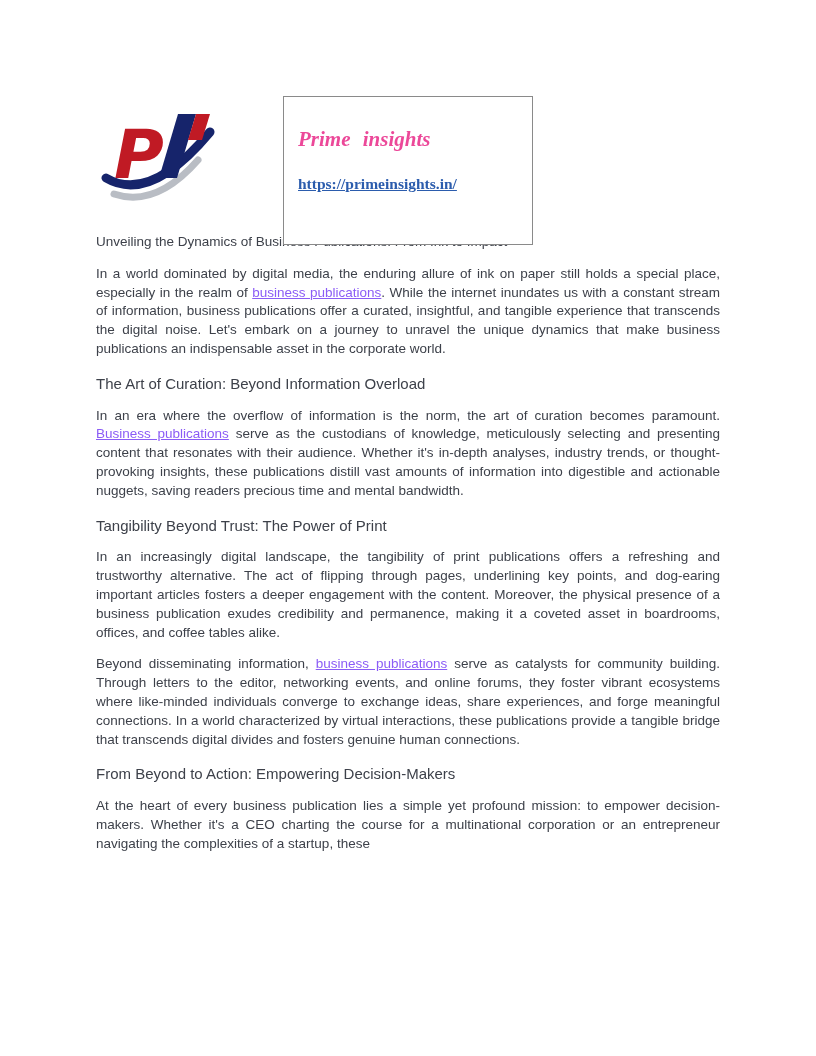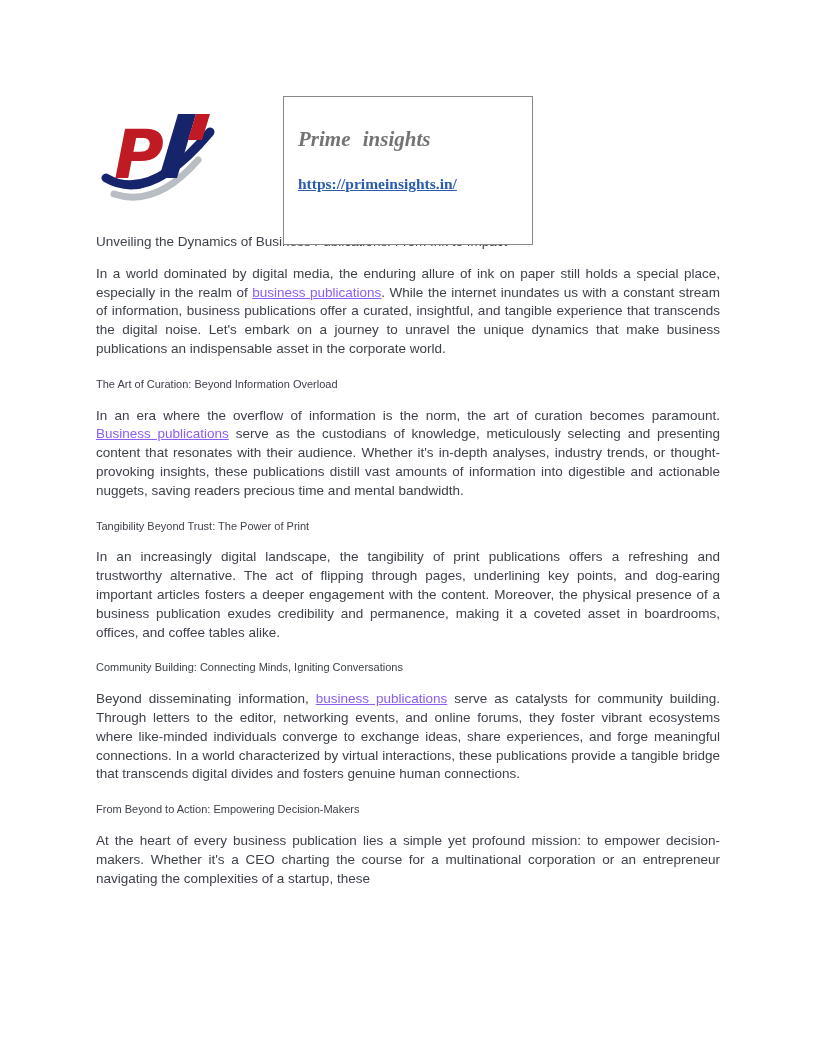--- a/index.html
+++ b/index.html
@@ -29,21 +29,21 @@
     background: #ffffff;
     border: 1px solid #8a8a8a;
     z-index: 2;
     padding: 30px 10px 0 14px;
   }
   .brand {
     font-family: "Liberation Serif", serif;
     font-style: italic;
     font-weight: bold;
     font-size: 21px;
-    color: #737373;
+    color: #ec4899;
     word-spacing: 7px;
   }
   .site-url {
     display: inline-block;
     margin-top: 23px;
     font-family: "Liberation Serif", serif;
     font-weight: bold;
     font-size: 15.5px;
     color: #2b5cad;
     text-decoration: underline;
@@ -60,21 +60,21 @@
     line-height: 18.8px;
   }
   .doc-title {
     margin: 0 0 13px 0;
     font-size: 13.5px;
     font-weight: normal;
     color: #3d414a;
   }
   .sec {
     margin: 16px 0 13px 0;
-    font-size: 11px;
+    font-size: 15px;
     font-weight: normal;
     color: #3d414a;
   }
   .content p {
     margin: 0 0 13px 0;
     text-align: justify;
   }
   .inline-link {
     color: #8b5cf6;
     text-decoration: underline;
@@ -110,20 +110,19 @@
     <h1 class="doc-title">Unveiling the Dynamics of Business Publications: From Ink to Impact</h1>
 
     <p><span>In a world dominated by digital media, the enduring allure of ink on paper still holds a special place, especially in the realm of </span><a href="#" class="inline-link">business publications</a><span>. While the internet inundates us with a constant stream of information, business publications offer a curated, insightful, and tangible experience that transcends the digital noise. Let's embark on a journey to unravel the unique dynamics that make business publications an indispensable asset in the corporate world.</span></p>
 
     <h2 class="sec">The Art of Curation: Beyond Information Overload</h2>
     <p><span>In an era where the overflow of information is the norm, the art of curation becomes paramount. </span><a href="#" class="inline-link">Business publications</a><span> serve as the custodians of knowledge, meticulously selecting and presenting content that resonates with their audience. Whether it's in-depth analyses, industry trends, or thought-provoking insights, these publications distill vast amounts of information into digestible and actionable nuggets, saving readers precious time and mental bandwidth.</span></p>
 
     <h2 class="sec">Tangibility Beyond Trust: The Power of Print</h2>
     <p><span>In an increasingly digital landscape, the tangibility of print publications offers a refreshing and trustworthy alternative. The act of flipping through pages, underlining key points, and dog-earing important articles fosters a deeper engagement with the content. Moreover, the physical presence of a business publication exudes credibility and permanence, making it a coveted asset in boardrooms, offices, and coffee tables alike.</span></p>
 
-    <h2 class="sec">Community Building: Connecting Minds, Igniting Conversations</h2>
     <p><span>Beyond disseminating information, </span><a href="#" class="inline-link">business publications</a><span> serve as catalysts for community building. Through letters to the editor, networking events, and online forums, they foster vibrant ecosystems where like-minded individuals converge to exchange ideas, share experiences, and forge meaningful connections. In a world characterized by virtual interactions, these publications provide a tangible bridge that transcends digital divides and fosters genuine human connections.</span></p>
 
     <h2 class="sec">From Beyond to Action: Empowering Decision-Makers</h2>
     <p><span>At the heart of every business publication lies a simple yet profound mission: to empower decision-makers. Whether it's a CEO charting the course for a multinational corporation or an entrepreneur navigating the complexities of a startup, these</span></p>
   </div>
 
 </div>
 
 </body></html>

